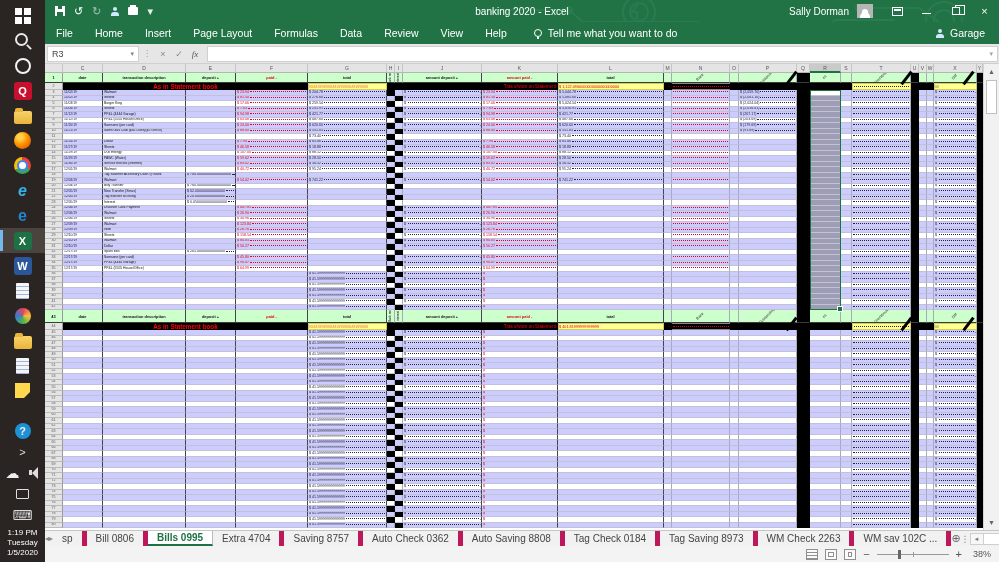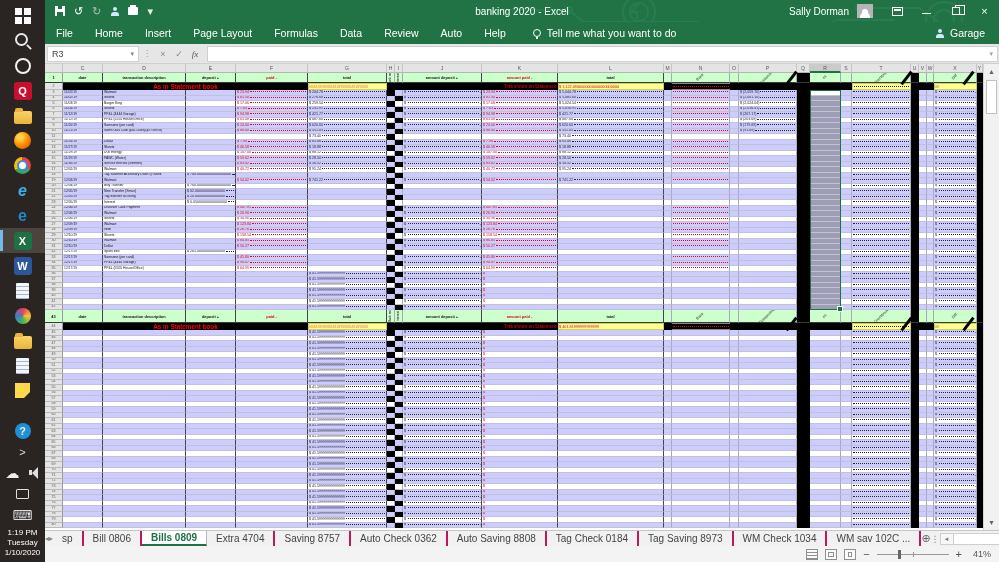--- a/index.html
+++ b/index.html
@@ -131,21 +131,21 @@
 
   .vscroll{position:absolute;top:64px;right:0;width:16px;height:466px;background:#f1f1f1;border-left:1px solid #d4d4d4;}
   .vbtn{height:15px;display:flex;align-items:center;justify-content:center;font-size:7px;color:#666;}
   .vthumb{position:absolute;top:16px;left:2px;right:2px;height:34px;background:#fff;border:1px solid #c1c1c1;}
   .vbtn.bot{position:absolute;bottom:0;left:0;right:0;}
 
   
   .tabsbar{position:absolute;top:530px;left:0;width:954px;height:16px;background:#f1f1f1;border-top:1px solid #c6c6c6;
            display:flex;align-items:stretch;font-size:10px;color:#444;}
   .tnav{width:16px;display:flex;align-items:center;justify-content:center;color:#888;font-size:8px;}
-  .stab{padding:0 9px;display:flex;align-items:center;border-right:2px solid #be185d;white-space:nowrap;}
+  .stab{padding:0 9px;display:flex;align-items:center;border-right:5px solid #be185d;white-space:nowrap;}
   .stab.active{background:#fff;color:#1e7145;font-weight:bold;border-bottom:2px solid #1e7145;border-right:1px solid #b9b9b9;}
   .addsheet{width:20px;display:flex;align-items:center;justify-content:center;color:#666;font-size:11px;}
   .kebab{width:12px;display:flex;align-items:center;justify-content:center;color:#888;font-size:9px;}
   .hscroll{margin-left:auto;display:flex;align-items:center;padding-right:2px;}
   .hbtn{width:14px;height:12px;background:#f7f7f7;border:1px solid #cfcfcf;display:flex;align-items:center;justify-content:center;font-size:7px;color:#777;}
   .htrack{width:108px;height:12px;background:#fff;border:1px solid #cfcfcf;border-left:0;border-right:0;}
 
   .statusbar{position:absolute;top:546px;left:0;width:954px;height:16px;background:#f3f3f3;
              display:flex;align-items:center;justify-content:flex-end;gap:7px;padding-right:8px;font-size:9px;color:#555;}
   .vicon{width:12px;height:11px;border:1px solid #909090;background:#fbfbfb;position:relative;}
@@ -230,21 +230,21 @@
         <div class="tb-item">
           <span class="ic ic-display"></span>
         </div>
         <div class="tb-item">
           <span class="ic ic-keyboard">⌨</span>
         </div>
       </div>
     <div class="tb-clock">
       <div>1:19 PM</div>
       <div>Tuesday</div>
-      <div>1/10/2020</div>
+      <div>1/5/2020</div>
     </div>
   </div>
 
   <div class="app">
 
     <div class="titlebar">
       <svg class="circuit" viewBox="0 0 520 44">
         <g stroke="#2f855a" stroke-width="2" fill="none">
           <circle cx="160" cy="12" r="16"></circle>
             <circle cx="160" cy="12" r="9"></circle>
@@ -284,21 +284,21 @@
 
     <div class="ribbonrow">
       <div id="ribbon-tabs" style="display:flex;">
           <div class="rtab">File</div>
           <div class="rtab">Home</div>
           <div class="rtab">Insert</div>
           <div class="rtab">Page Layout</div>
           <div class="rtab">Formulas</div>
           <div class="rtab">Data</div>
           <div class="rtab">Review</div>
-          <div class="rtab">Auto</div>
+          <div class="rtab">View</div>
           <div class="rtab">Help</div>
         </div>
       <div class="tellme">
         <span class="i-bulb"></span>
         <span>Tell me what you want to do</span>
       </div>
       <div class="share">
         <span class="i-person"></span>
         <span>Garage</span>
       </div>
@@ -4007,45 +4007,45 @@
       <div class="vthumb"></div>
       <div class="vbtn bot">▼</div>
     </div>
 
     <div class="tabsbar">
       <div class="tnav">◂</div>
       <div class="tnav">▸</div>
       <div id="sheet-tabs" style="display:flex;align-items:stretch;">
           <div class="stab">sp</div>
           <div class="stab">Bill 0806</div>
-          <div class="stab active">Bills 0809</div>
+          <div class="stab active">Bills 0995</div>
           <div class="stab">Extra 4704</div>
           <div class="stab">Saving 8757</div>
           <div class="stab">Auto Check 0362</div>
           <div class="stab">Auto Saving 8808</div>
           <div class="stab">Tag Check 0184</div>
           <div class="stab">Tag Saving 8973</div>
-          <div class="stab">WM Check 1034</div>
+          <div class="stab">WM Check 2263</div>
           <div class="stab">WM sav 102C ...</div>
         </div>
       <div class="addsheet">⊕</div>
       <div class="kebab">⋮</div>
       <div class="hscroll">
         <div class="hbtn">◂</div>
         <div class="htrack"></div>
 
       </div>
     </div>
 
     <div class="statusbar">
       <span class="vicon grid"></span>
       <span class="vicon pl"></span>
       <span class="vicon pb"></span>
       <span class="zbtn">−</span>
       <span class="ztrack">
           <span class="zhandle"></span>
         </span>
       <span class="zbtn">+</span>
-      <span class="zoomlbl">41%</span>
+      <span class="zoomlbl">38%</span>
     </div>
 
   </div>
 </div>
 
 </body></html>

